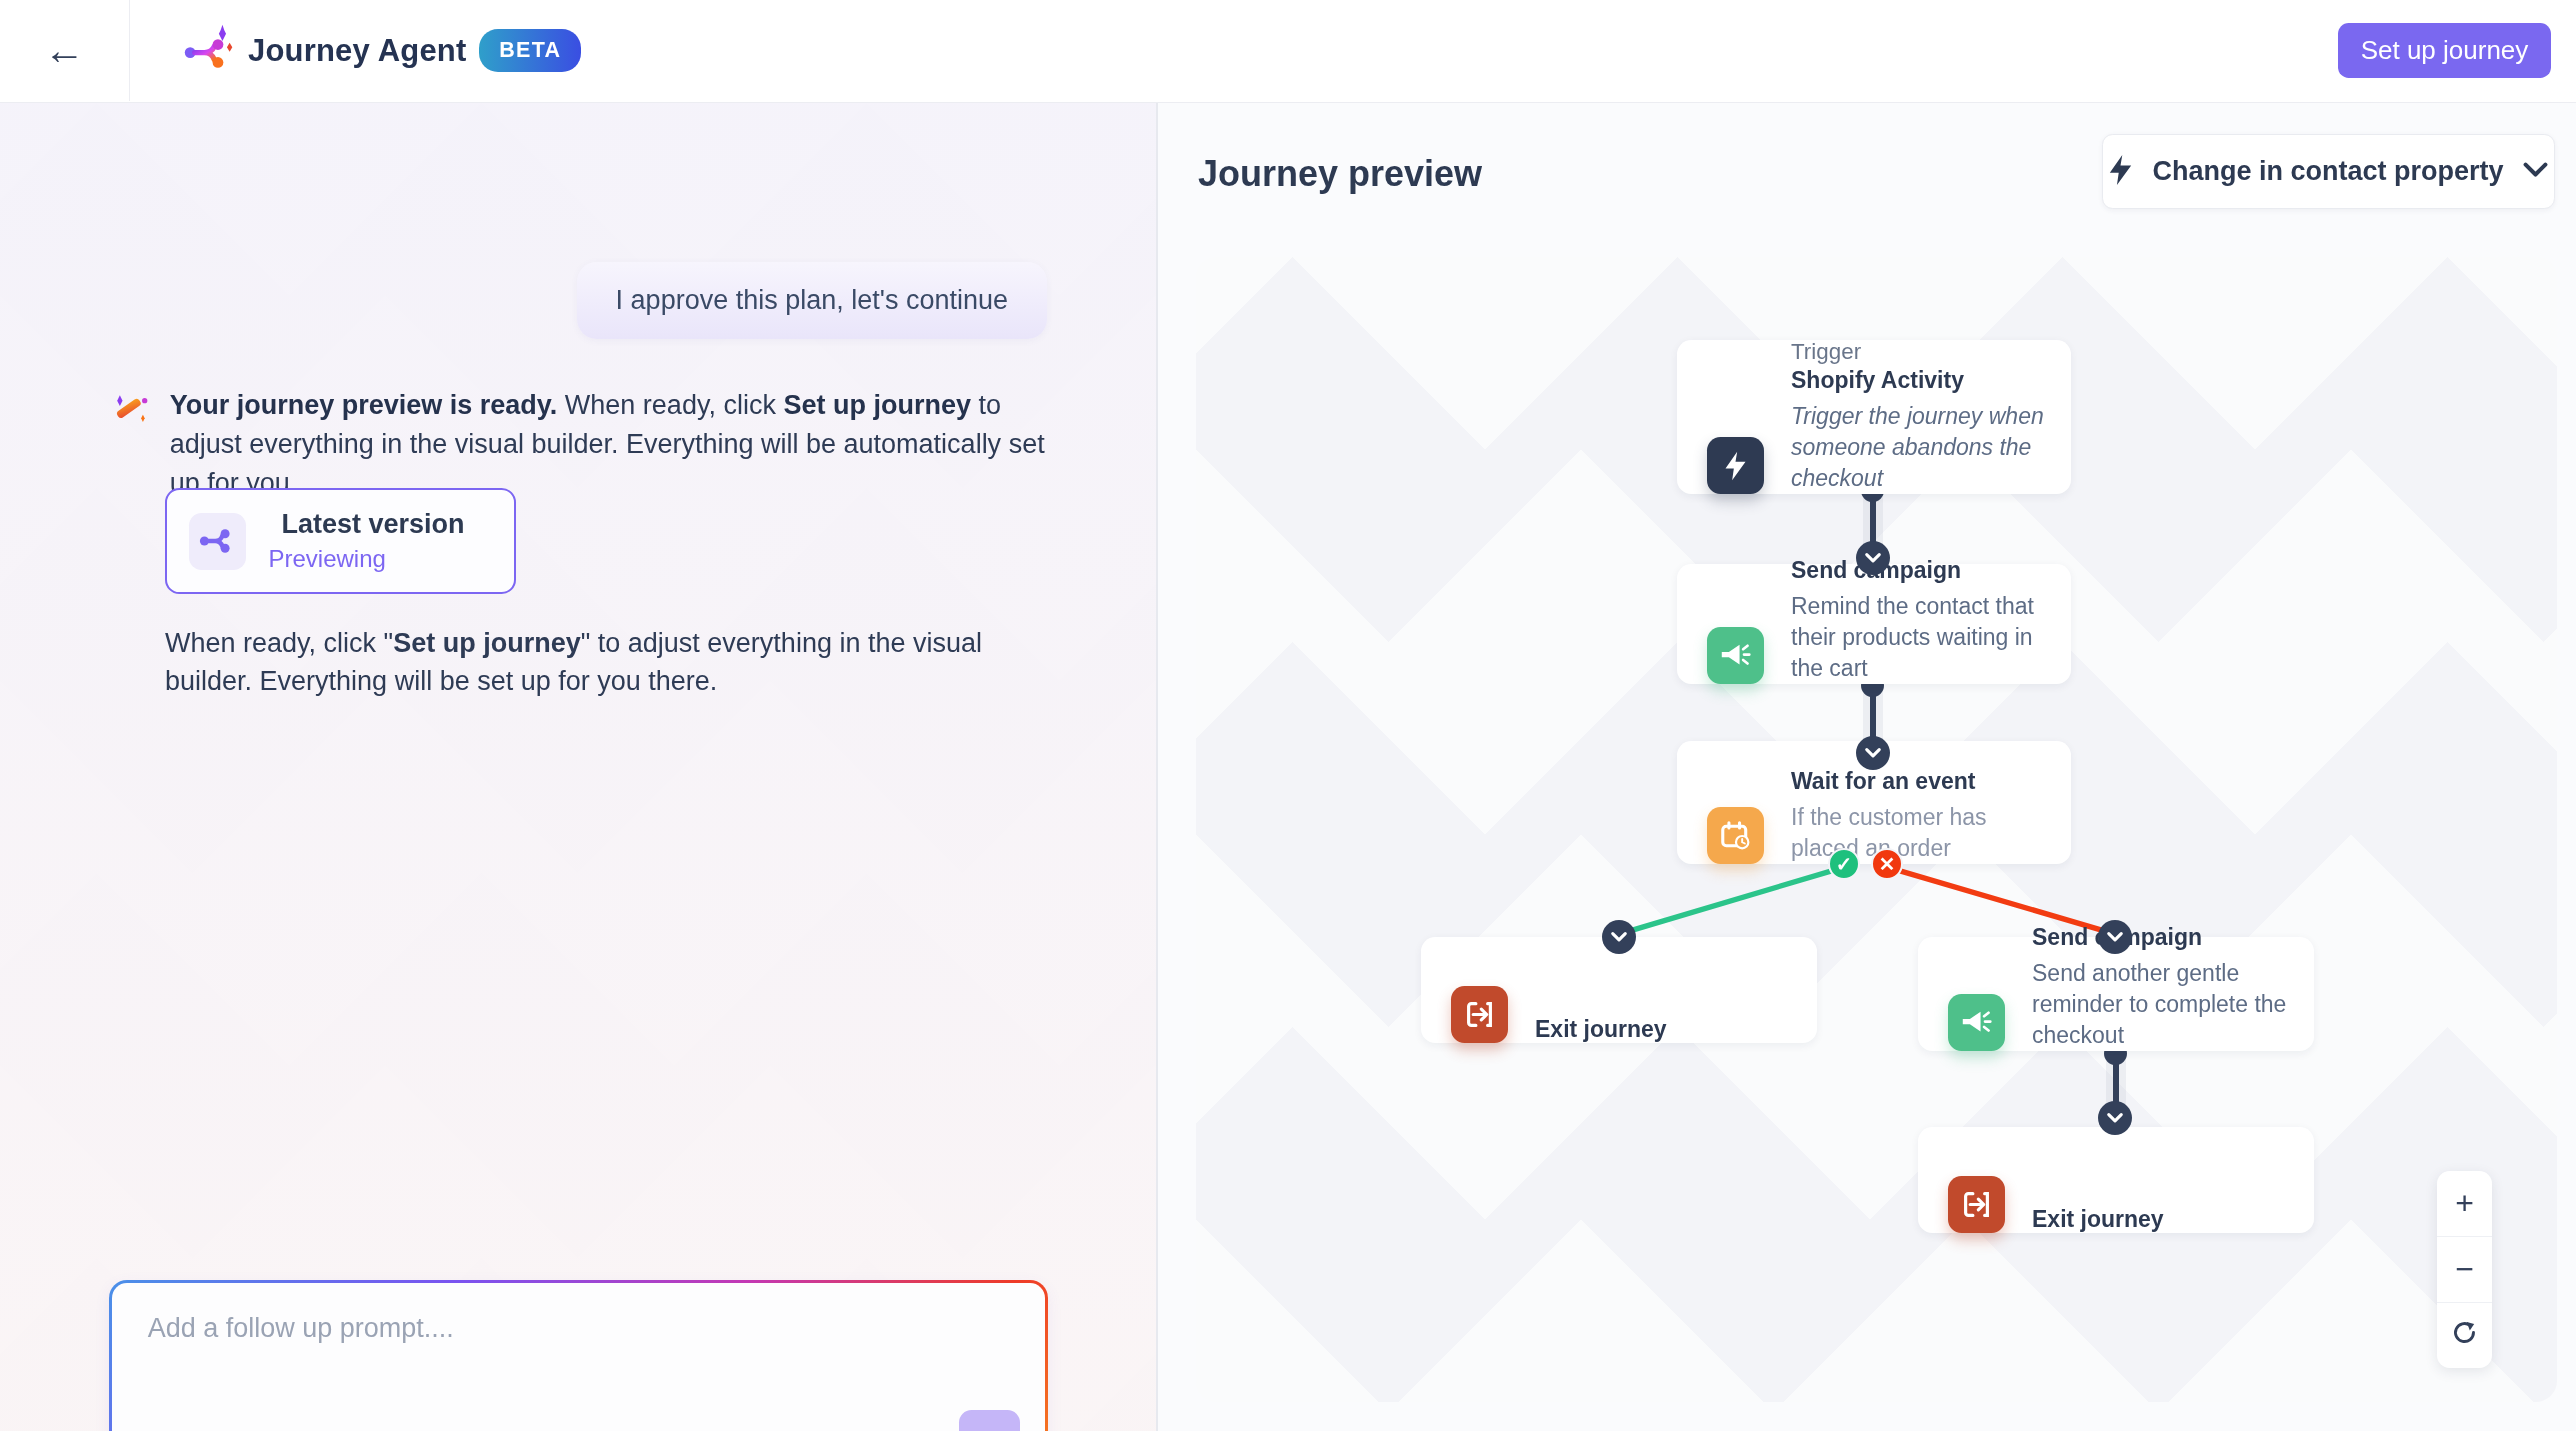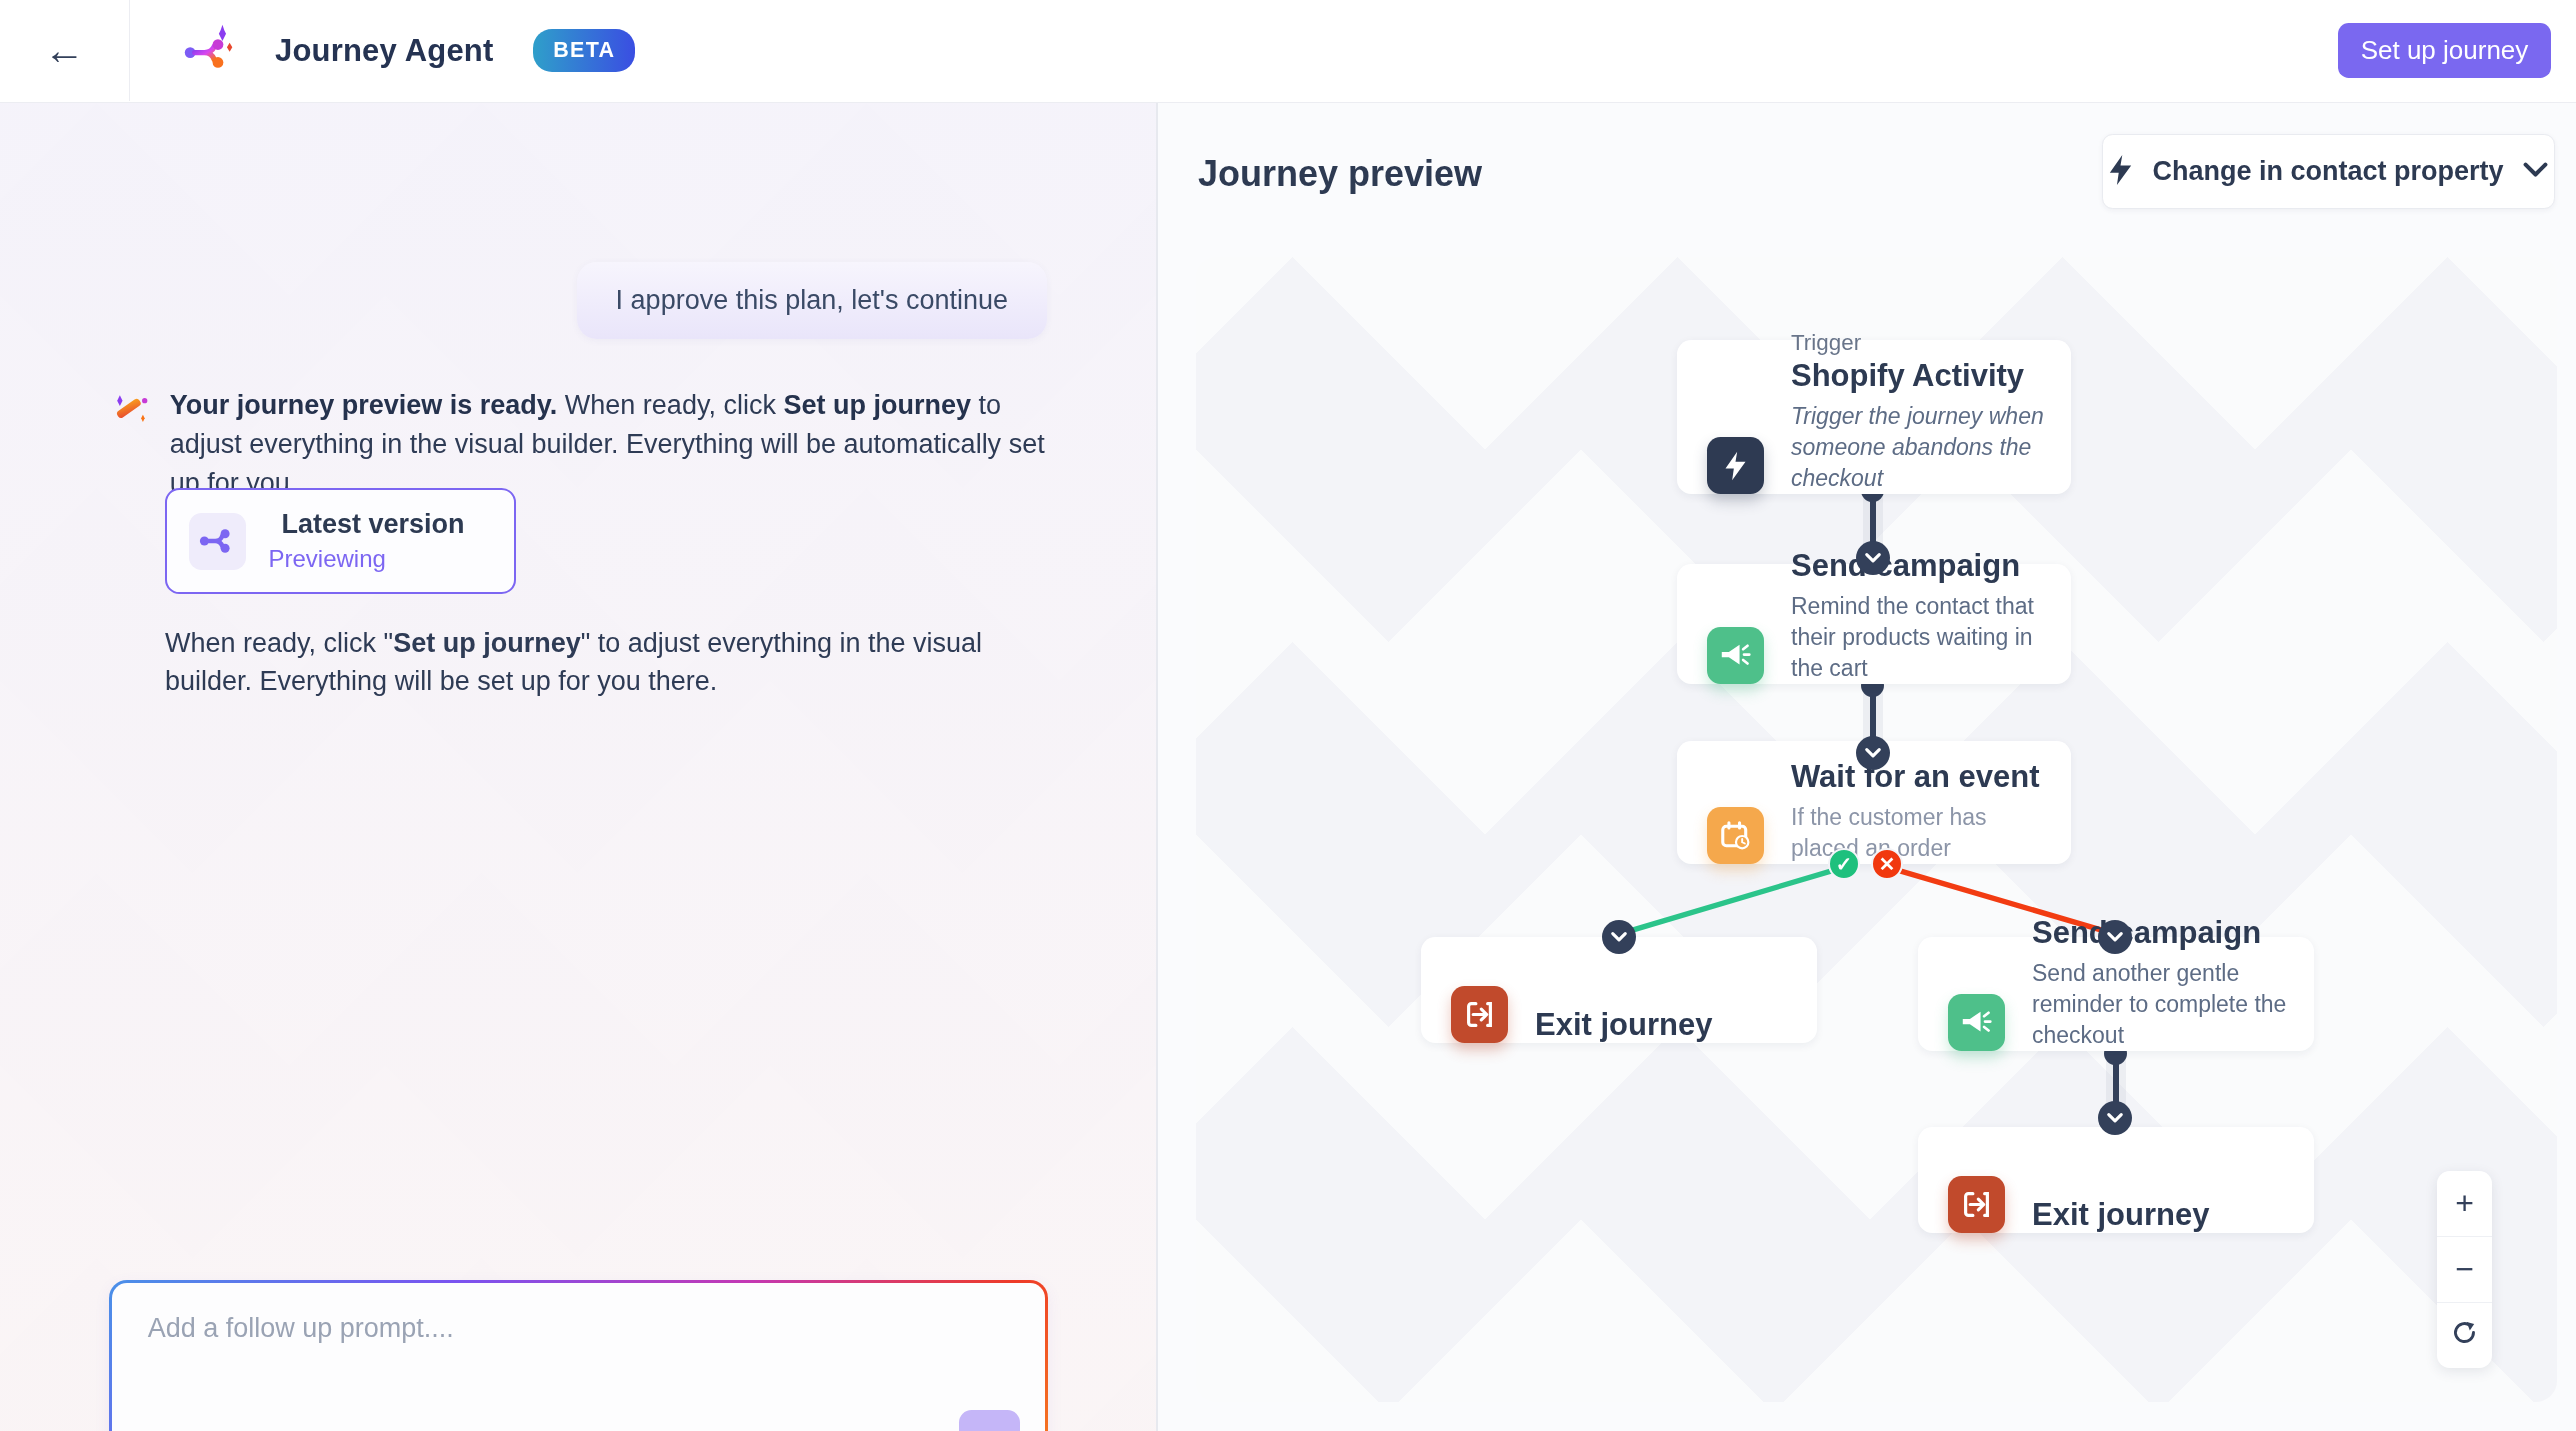--- a/index.html
+++ b/index.html
@@ -6,21 +6,21 @@
   html,body { width:2576px; height:1431px; overflow:hidden; }
   body { font-family:"Liberation Sans", sans-serif; color:#2e3b55; }
   #app { position:relative; width:2576px; height:1431px; background:#fafbfd; }
 
   
   .header { position:absolute; left:0; top:0; width:2576px; height:103px;
             background:#ffffff; border-bottom:1.8px solid #ecedf2; z-index:20; }
   .back-rail { position:absolute; left:0; top:0; width:130px; height:101px;
                border-right:1.8px solid #ecedf2; display:flex; align-items:center; justify-content:center; }
   .back-btn { font-size:41px; color:#33405a; cursor:pointer; line-height:1; }
-  .brand { position:absolute; left:183px; top:0; height:101px; display:flex; align-items:center; gap:40px; }
+  .brand { position:absolute; left:183px; top:0; height:101px; display:flex; align-items:center; gap:13px; }
   .brand-title { font-size:31px; font-weight:700; color:#253352; letter-spacing:0.2px; }
   .beta-badge { background:linear-gradient(90deg,#2f9fca,#3a4ee2); color:#fff; font-size:21.5px;
                 font-weight:700; letter-spacing:1.3px; padding:9px 19.7px; border-radius:19px; }
   .setup-btn { position:absolute; right:25px; top:23px; width:213px; height:55px;
                background:#7a68f0; color:#fff; font-size:26px; border:none; border-radius:10.7px;
                display:flex; align-items:center; justify-content:center; cursor:pointer; }
 
   
   .chat-panel { position:absolute; left:0; top:103px; width:1156px; height:1328px;
     background-color:#f7f7fa;
@@ -88,21 +88,21 @@
   .node-card { position:absolute; background:#ffffff; border-radius:14.3px;
     box-shadow:0 2.7px 9px rgba(25,35,65,.06); display:flex; align-items:flex-end;
     gap:27px; padding:0 30px; cursor:pointer; }
   .node-icon { width:57px; height:57px; border-radius:13.4px; flex:0 0 57px;
     display:flex; align-items:center; justify-content:center; }
   .icon-navy   { background:#2e3a52; box-shadow:0 7.2px 14.3px rgba(46,58,82,.25); }
   .icon-green  { background:#4ec08a; box-shadow:0 7.2px 14.3px rgba(78,192,138,.3); }
   .icon-orange { background:#f5a84c; box-shadow:0 7.2px 14.3px rgba(245,168,76,.3); }
   .icon-red    { background:#c14a2c; box-shadow:0 7.2px 14.3px rgba(193,74,44,.3); }
   .node-kicker { font-size:22.4px; color:#69758a; margin-bottom:1.8px; }
-  .node-title  { font-size:31px; font-weight:700; color:#2d3a52; }
+  .node-title  { font-size:23px; font-weight:700; color:#2d3a52; }
   .node-desc   { font-size:23px; color:#5d6c85; line-height:1.35; margin-top:7.2px; width:268px; }
   .node-desc.italic { font-style:italic; }
   .node-desc.light  { color:#8c95a8; }
 
   .conn-line { position:absolute; width:6.3px; background:#33405a; border-radius:3.6px; }
   .conn-halo { position:absolute; width:19.7px; background:rgba(140,150,170,.12); border-radius:10.7px; }
   .conn-dot  { position:absolute; width:23px; height:23px; border-radius:50%; background:#33405a; }
   .conn-chevron { position:absolute; width:34px; height:34px; border-radius:50%; background:#33405a;
     display:flex; align-items:center; justify-content:center; z-index:5; }
   .badge { position:absolute; width:32px; height:32px; border-radius:50%;

